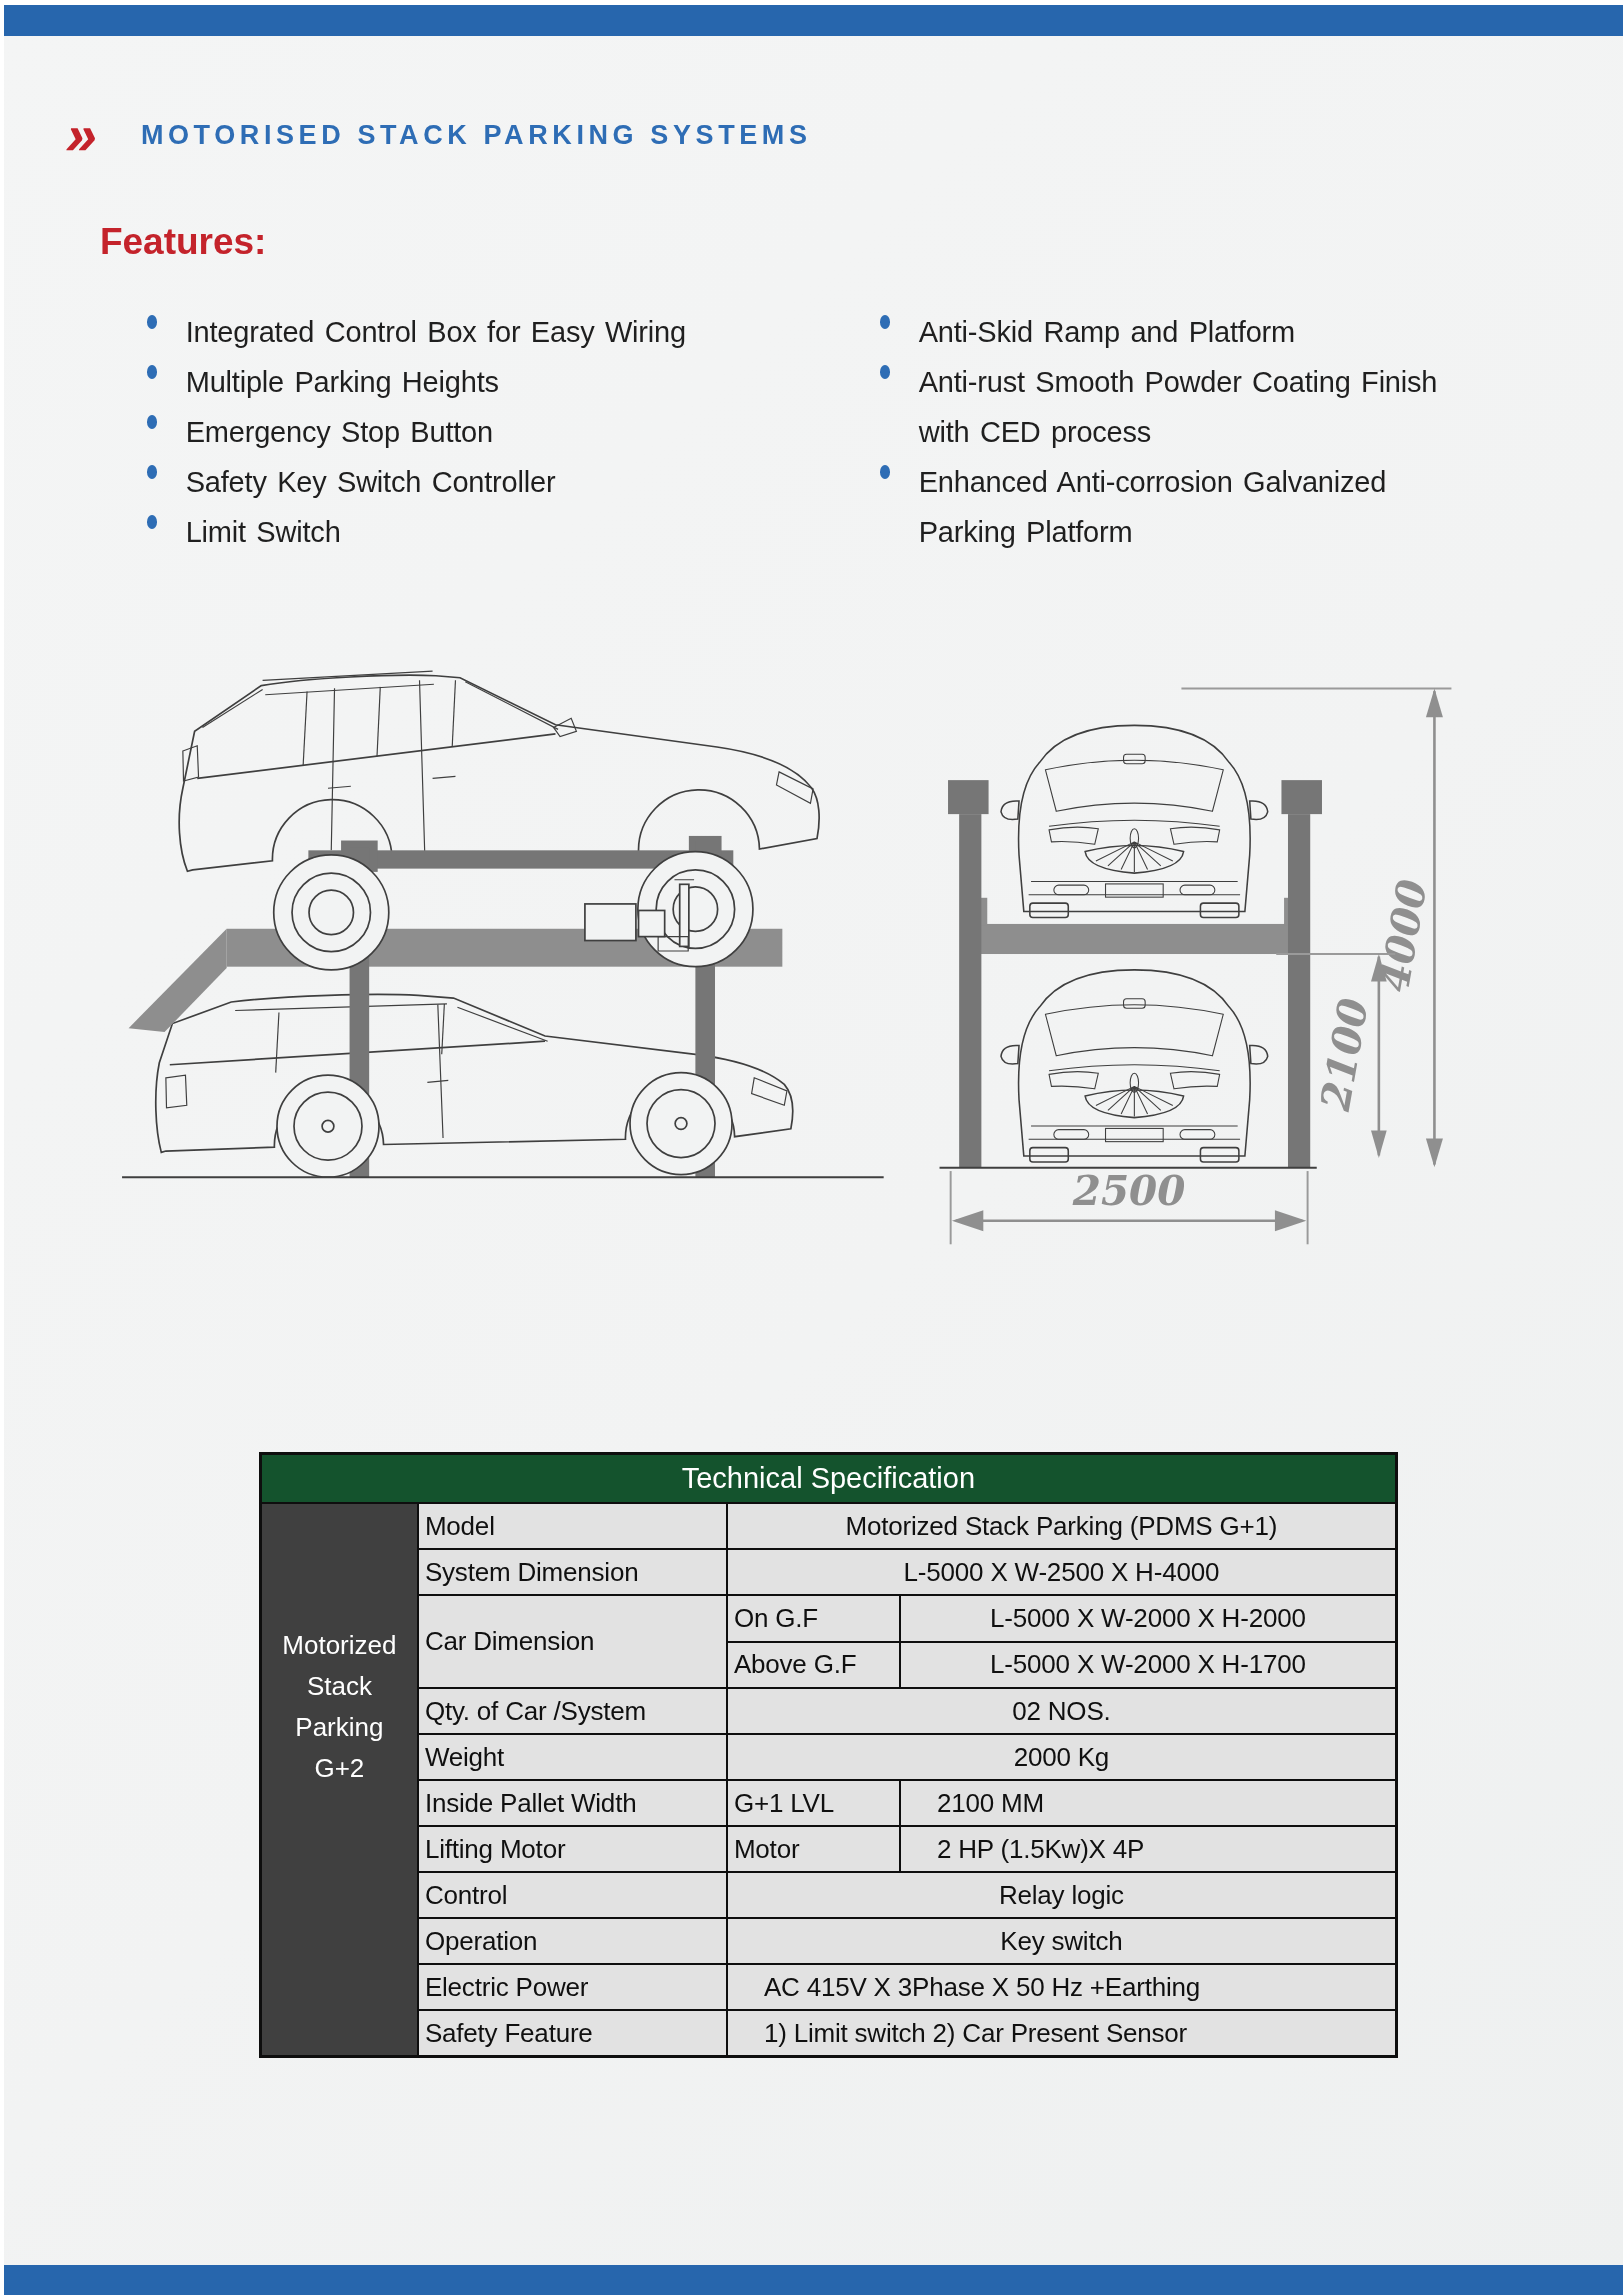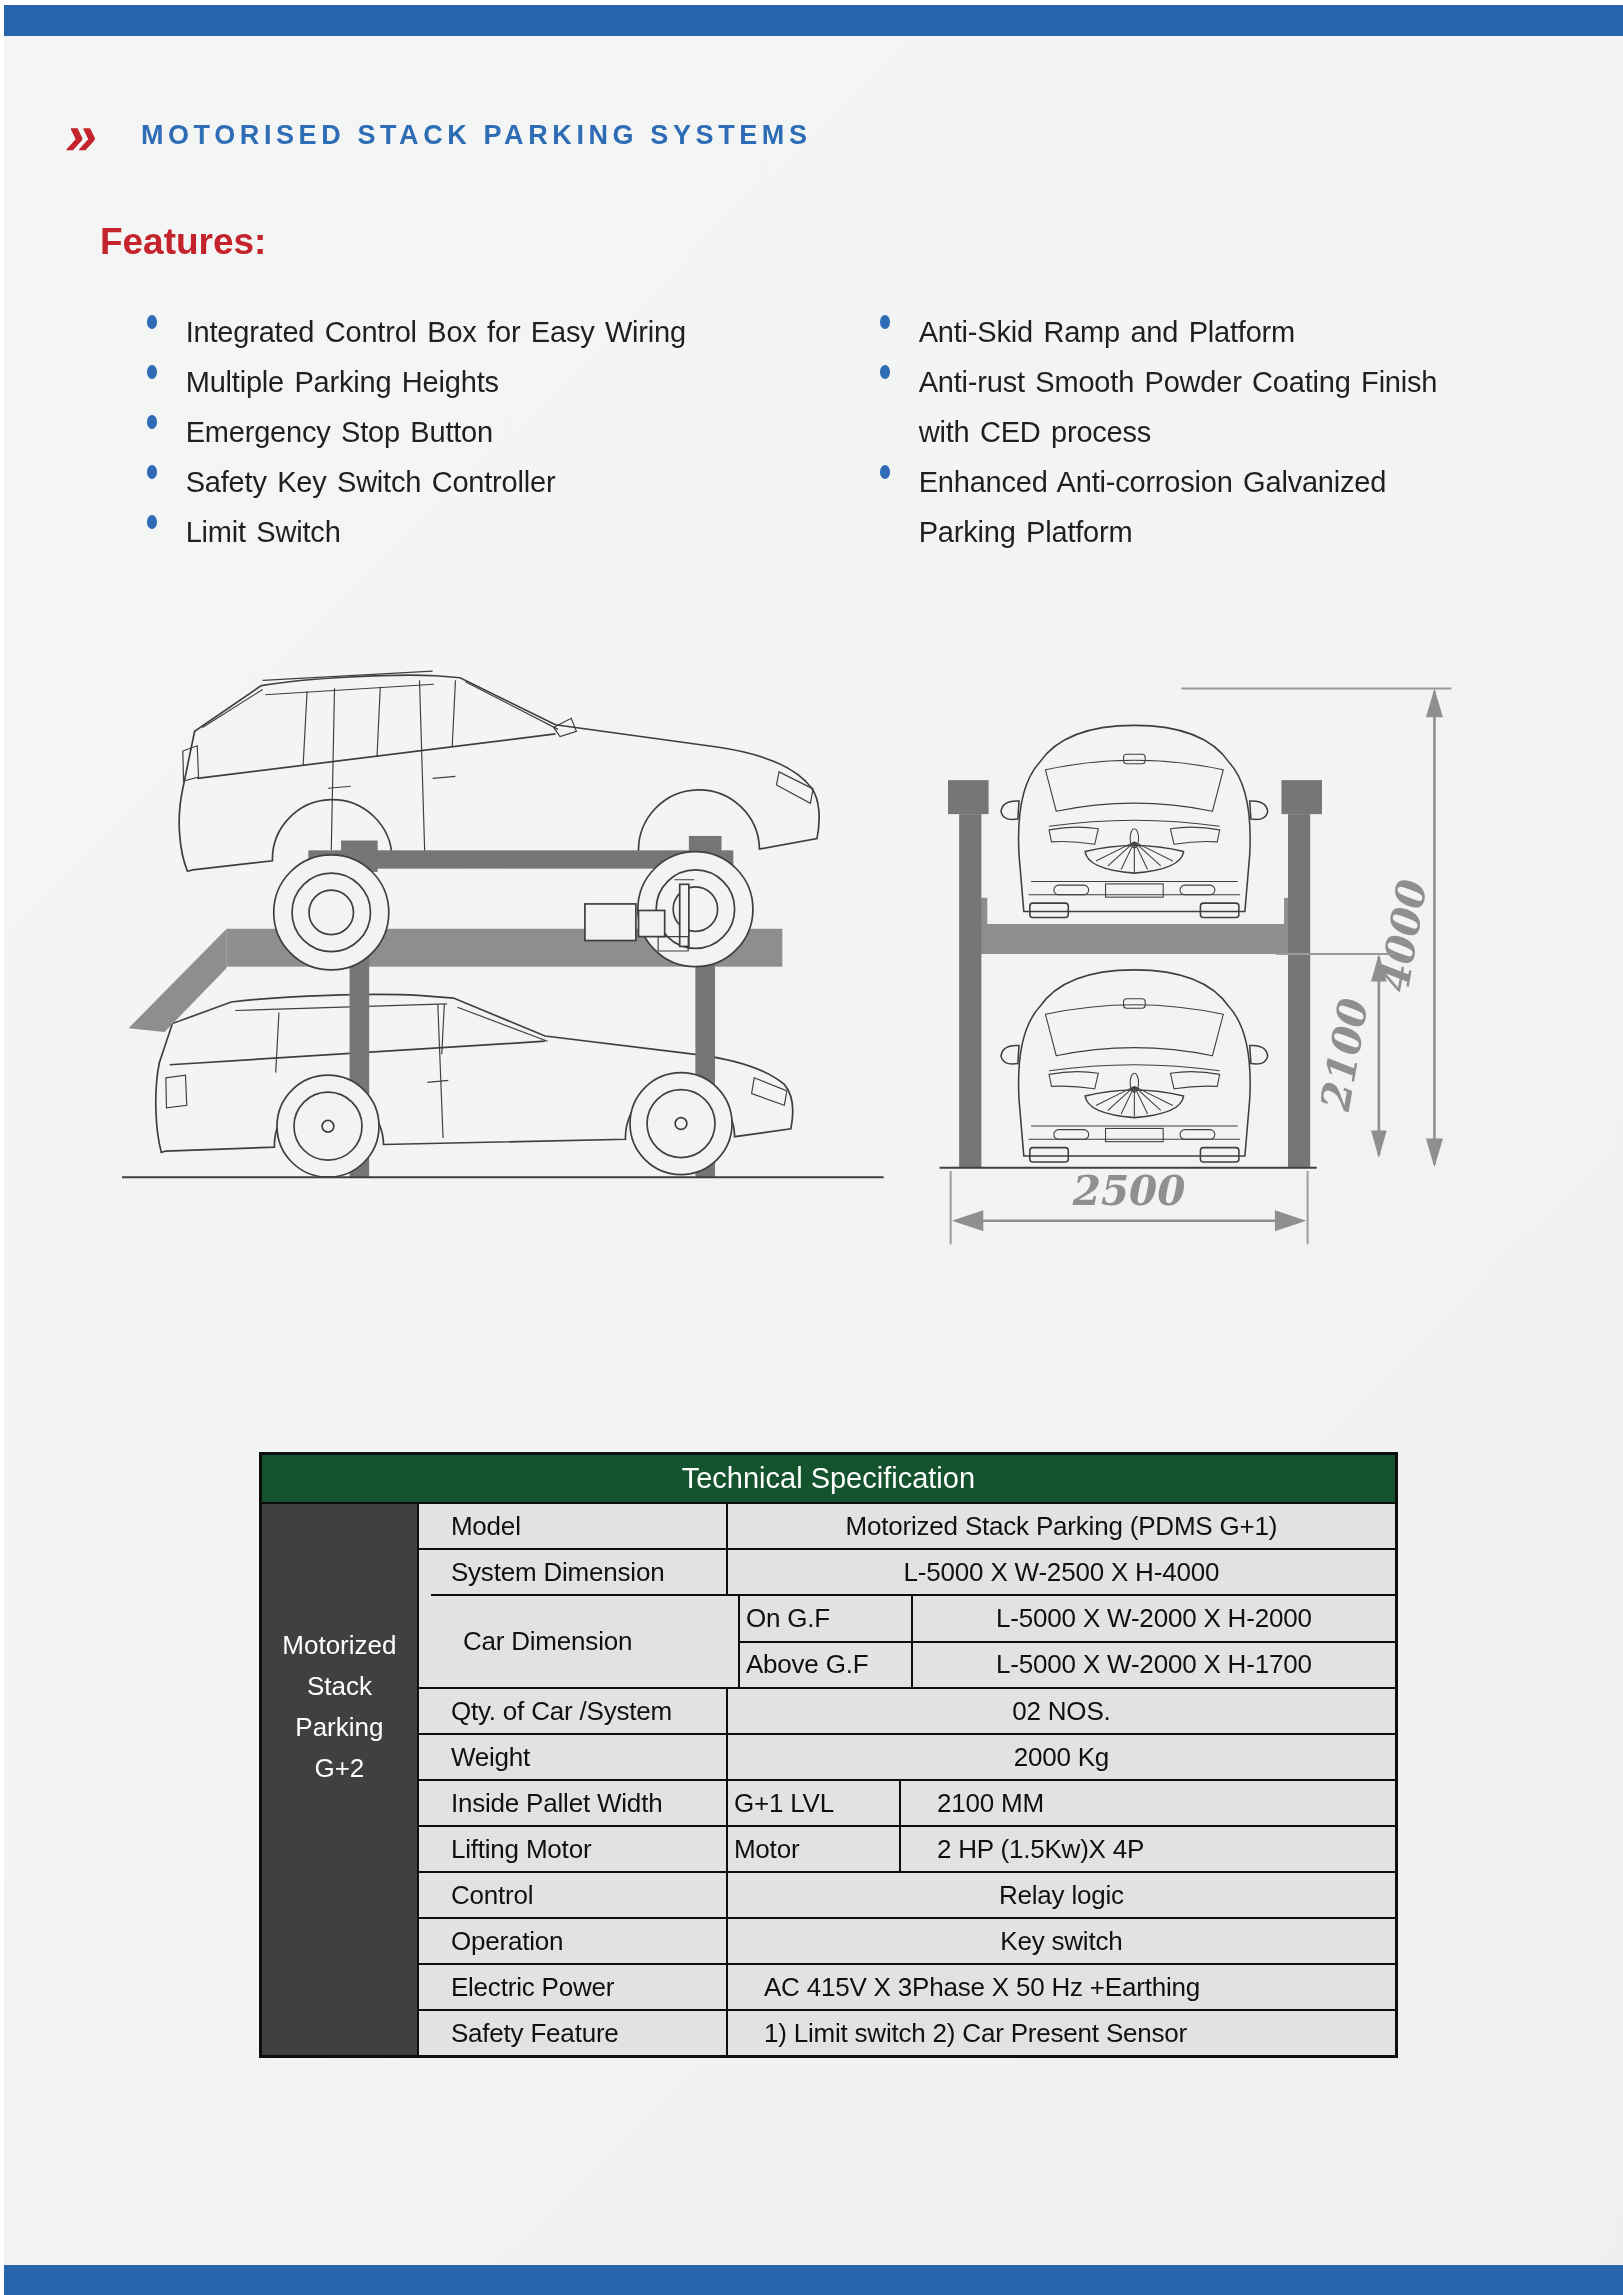--- a/index.html
+++ b/index.html
@@ -39,23 +39,23 @@
   .spec{position:absolute;left:255px;top:1447px;width:1139px;border:3.9px solid #0e0e0e;
         box-sizing:border-box;background:#e2e2e2;}
   .spec-h{height:47px;background:#14532d;color:#ffffff;font-size:29px;
           display:flex;align-items:center;justify-content:center;border-bottom:2.6px solid #0e0e0e;}
   .spec-body{display:flex;}
   .gcell{flex:none;width:157px;border-right:2px solid #0e0e0e;background:#404040;color:#ffffff;
          text-align:center;font-size:26px;line-height:41px;padding:121px 17.7px 0;box-sizing:border-box;}
   .rows{flex:1;display:flex;flex-direction:column;}
   .r{display:flex;height:44px;background:#e2e2e2;border-top:2px solid #0e0e0e;}
   .r.first{border-top:none;}
-  .r.double{height:91px;margin-left:12px;}
+  .r.double{height:91px;}
   .c{display:flex;align-items:center;font-size:26px;color:#101010;box-sizing:border-box;letter-spacing:-0.2px;}
-  .lab{flex:none;width:309px;padding-left:32px;border-right:2px solid #0e0e0e;}
+  .lab{flex:none;width:309px;padding-left:6px;border-right:2px solid #0e0e0e;}
   .key{flex:none;width:173px;padding-left:6px;border-right:2px solid #0e0e0e;}
   .val{flex:1;justify-content:center;}
   .val.leftal{justify-content:flex-start;padding-left:36px;}
   .dsub{flex:1;display:flex;flex-direction:column;}
   .srow{flex:1;display:flex;}
   .srow + .srow{border-top:2px solid #0e0e0e;}
 </style>
 </head>
 <body>
 

